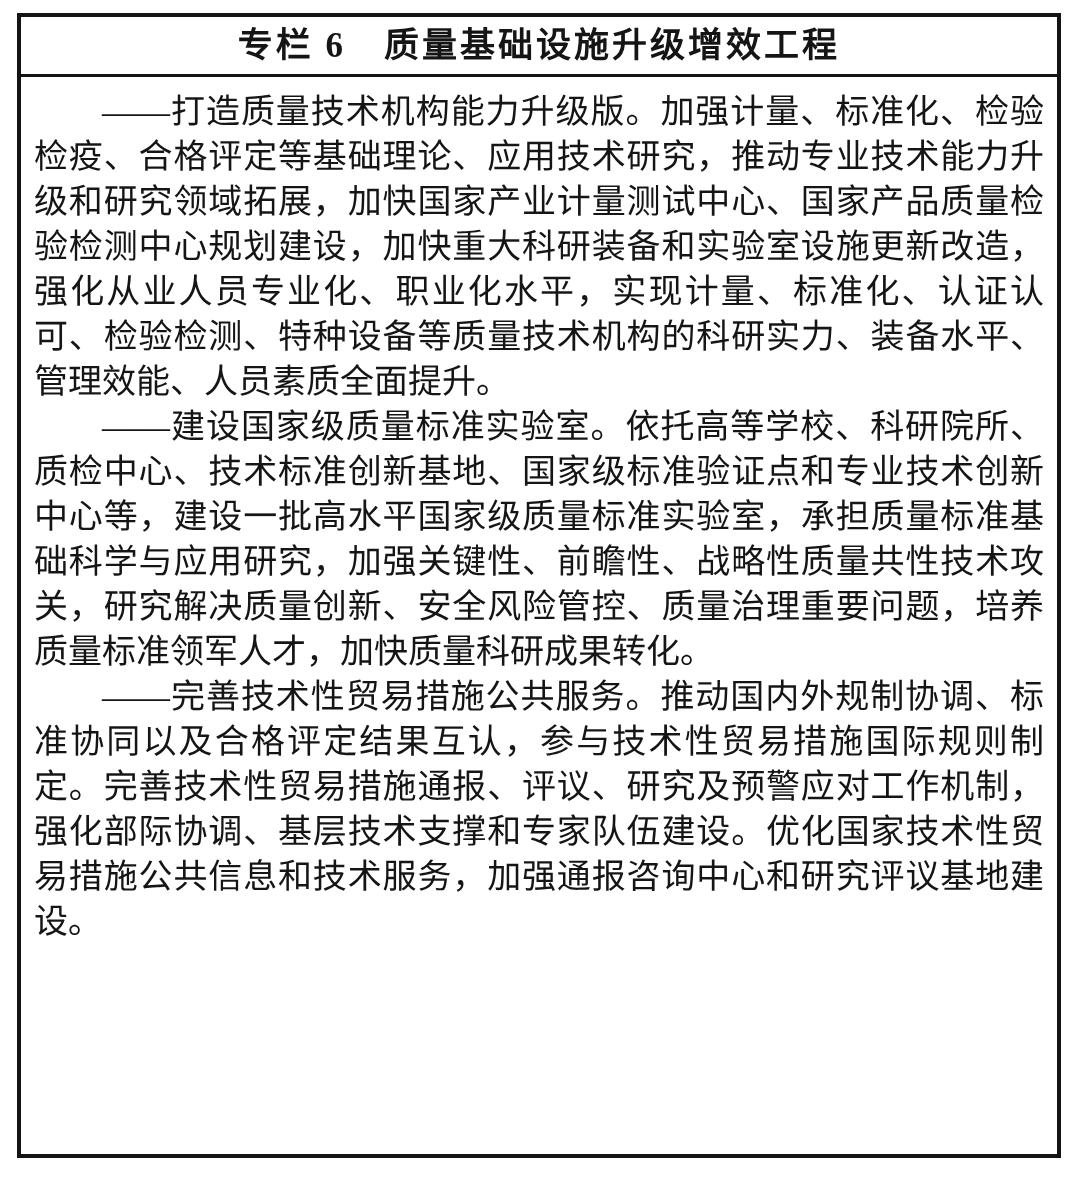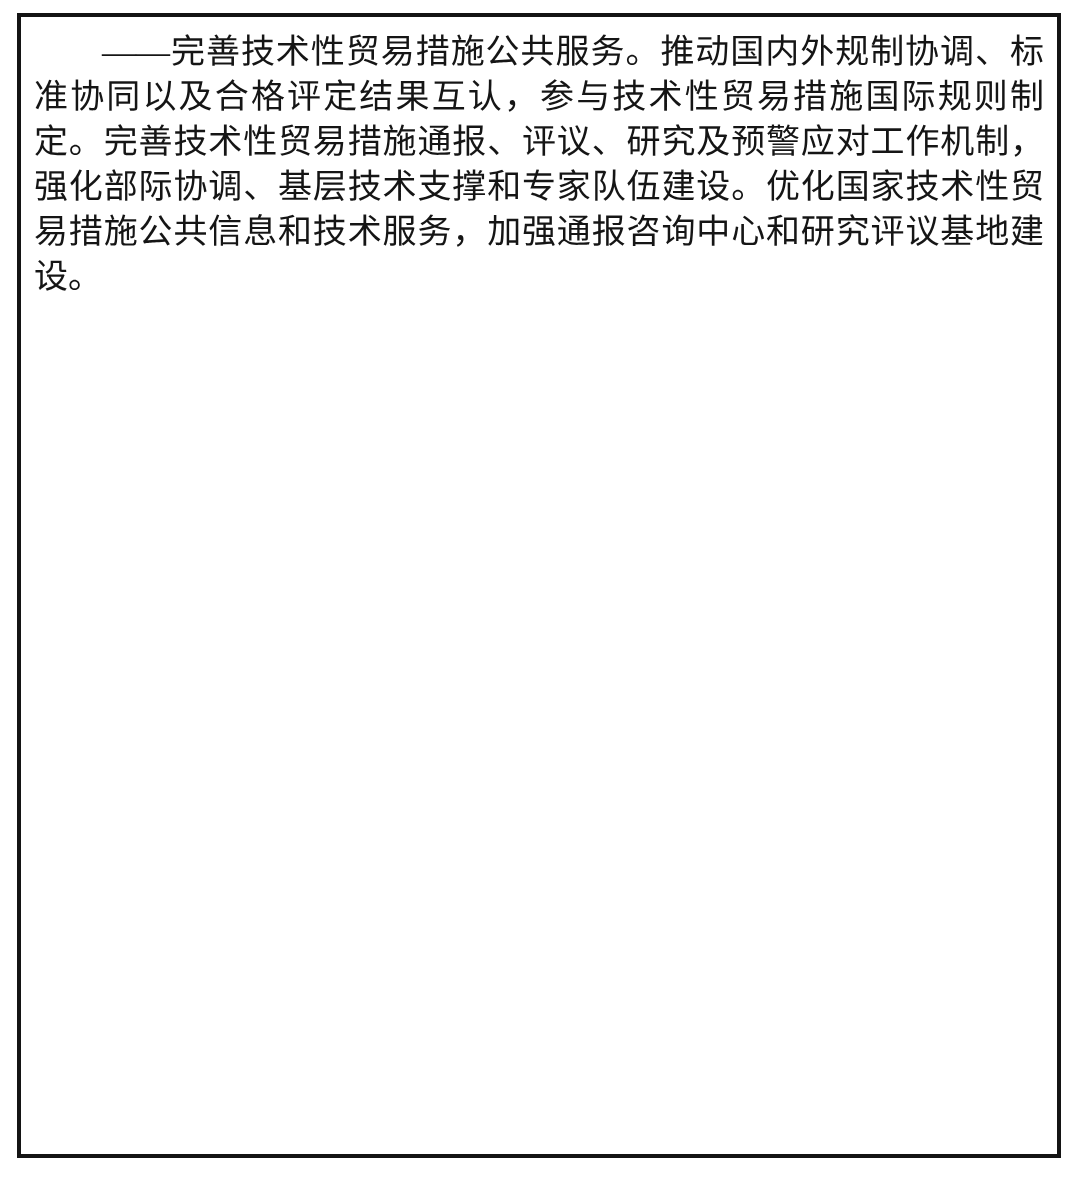--- a/index.html
+++ b/index.html
@@ -48,17 +48,20 @@
     margin: 0;
     padding: 0;
     text-indent: 2em;
   }
 </style>
 </head>
 <body>
 
 <div class="page">
   <div class="panel">
+    <div class="panel-title">专栏 6　质量基础设施升级增效工程</div>
     <div class="panel-body">
+      <p>——打造质量技术机构能力升级版。加强计量、标准化、检验检疫、合格评定等基础理论、应用技术研究，推动专业技术能力升级和研究领域拓展，加快国家产业计量测试中心、国家产品质量检验检测中心规划建设，加快重大科研装备和实验室设施更新改造，强化从业人员专业化、职业化水平，实现计量、标准化、认证认可、检验检测、特种设备等质量技术机构的科研实力、装备水平、管理效能、人员素质全面提升。</p>
+      <p>——建设国家级质量标准实验室。依托高等学校、科研院所、质检中心、技术标准创新基地、国家级标准验证点和专业技术创新中心等，建设一批高水平国家级质量标准实验室，承担质量标准基础科学与应用研究，加强关键性、前瞻性、战略性质量共性技术攻关，研究解决质量创新、安全风险管控、质量治理重要问题，培养质量标准领军人才，加快质量科研成果转化。</p>
       <p>——完善技术性贸易措施公共服务。推动国内外规制协调、标准协同以及合格评定结果互认，参与技术性贸易措施国际规则制定。完善技术性贸易措施通报、评议、研究及预警应对工作机制，强化部际协调、基层技术支撑和专家队伍建设。优化国家技术性贸易措施公共信息和技术服务，加强通报咨询中心和研究评议基地建设。</p>
     </div>
   </div>
 </div>
 
 </body></html>

